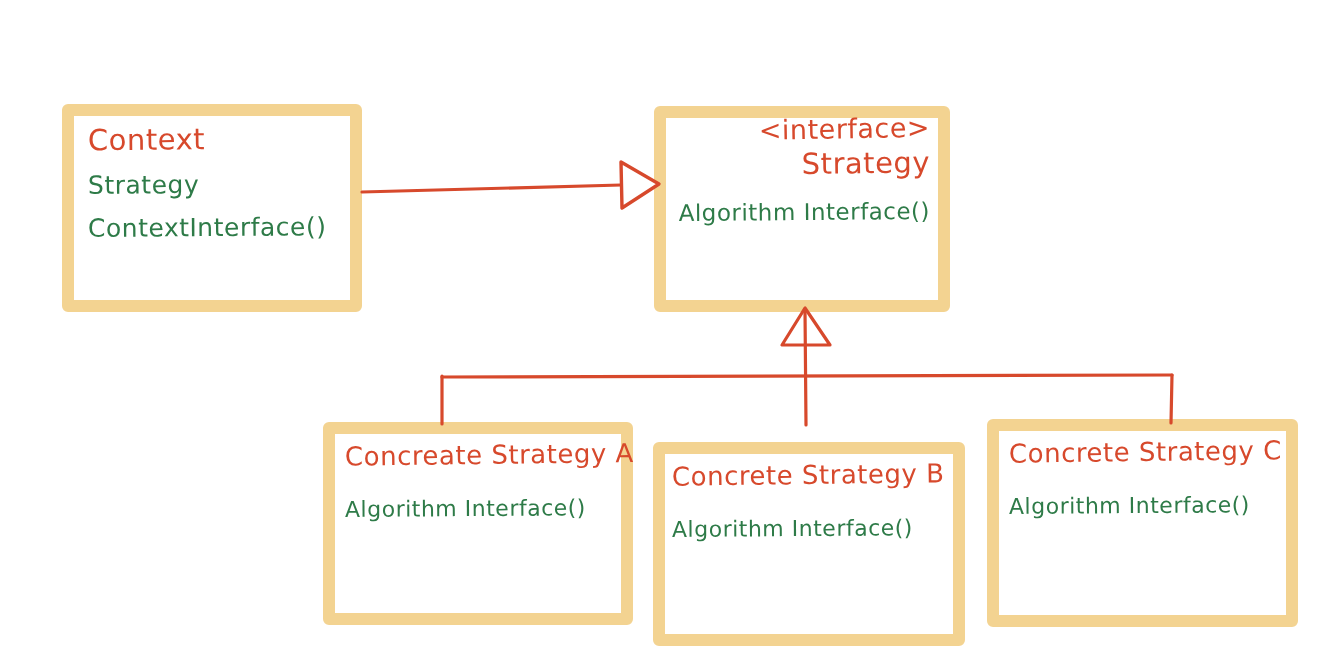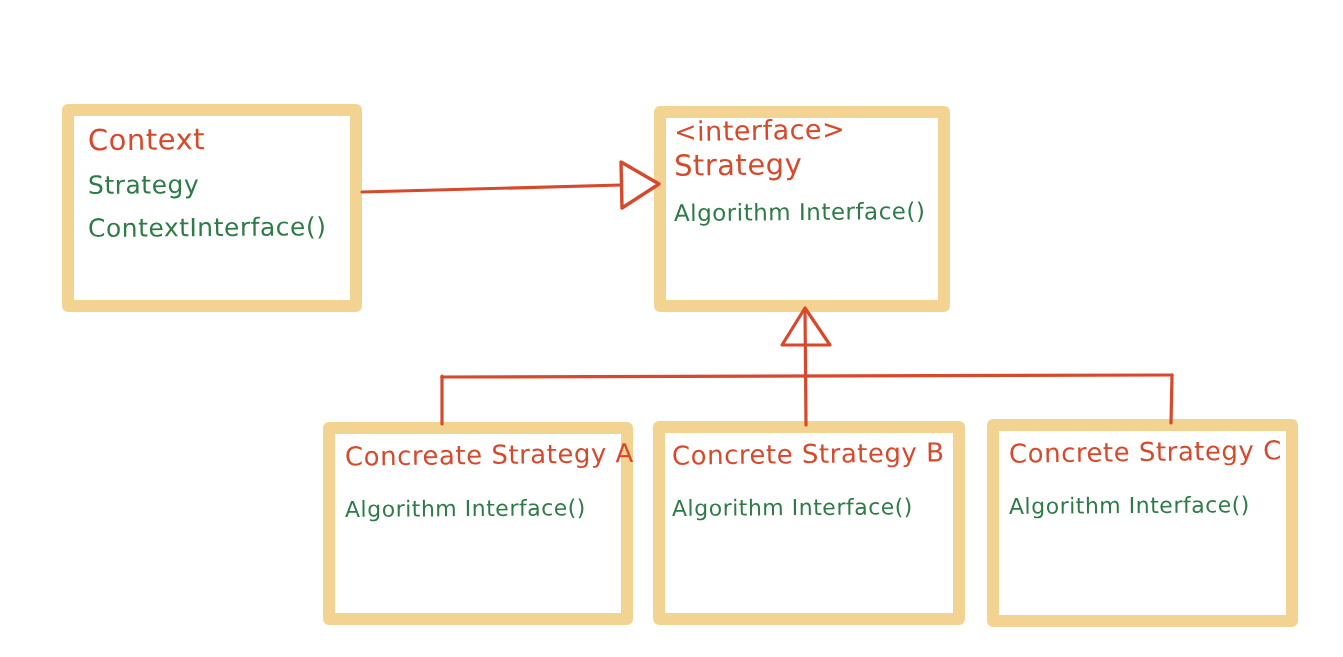--- a/index.html
+++ b/index.html
@@ -49,31 +49,31 @@
   .hand { letter-spacing: 0.5px; }
   .t-red   { color: var(--red); }
   .t-green { color: var(--green); }
 
   
   .box-context { left: 62px; top: 60px; width: 300px; height: 208px; padding: 6px 14px; }
   .box-context .title   { font-size: 29px; transform: rotate(-0.6deg); }
   .box-context .member  { font-size: 25px; margin-top: 14px; transform: rotate(-0.4deg); }
 
   
-  .box-interface { left: 654px; top: 62px; width: 296px; height: 206px; padding: 0 8px; text-align: left; }
+  .box-interface { left: 654px; top: 62px; width: 296px; height: 206px; padding: 0 8px; text-align: right; }
   .box-interface .stereotype { font-size: 27px; margin-top: -4px; transform: rotate(-1deg); }
   .box-interface .title      { font-size: 29px; margin-top: 2px; transform: rotate(-0.8deg); }
   .box-interface .member     { font-size: 23px; margin-top: 18px; transform: rotate(-0.5deg); }
 
   
   .box-concrete { padding: 6px 10px; }
   .box-concrete .title  { font-size: 26px; transform: rotate(-0.7deg); white-space: nowrap; }
   .box-concrete .member { font-size: 22px; margin-top: 26px; transform: rotate(-0.4deg); white-space: nowrap; }
   .box-a { left: 323px; top: 378px; width: 310px; height: 203px; }
-  .box-b { left: 653px; top: 377px; width: 312px; height: 204px; padding-left: 7px; }
+  .box-b { left: 653px; top: 398px; width: 312px; height: 204px; padding-left: 7px; }
   .box-c { left: 987px; top: 375px; width: 311px; height: 208px; text-align: left; }
 </style>
 </head>
 <body>
 
 <div class="canvas">
 
   <svg class="connectors" viewBox="0 0 1343 657" xmlns="http://www.w3.org/2000/svg">
 
     <g>

